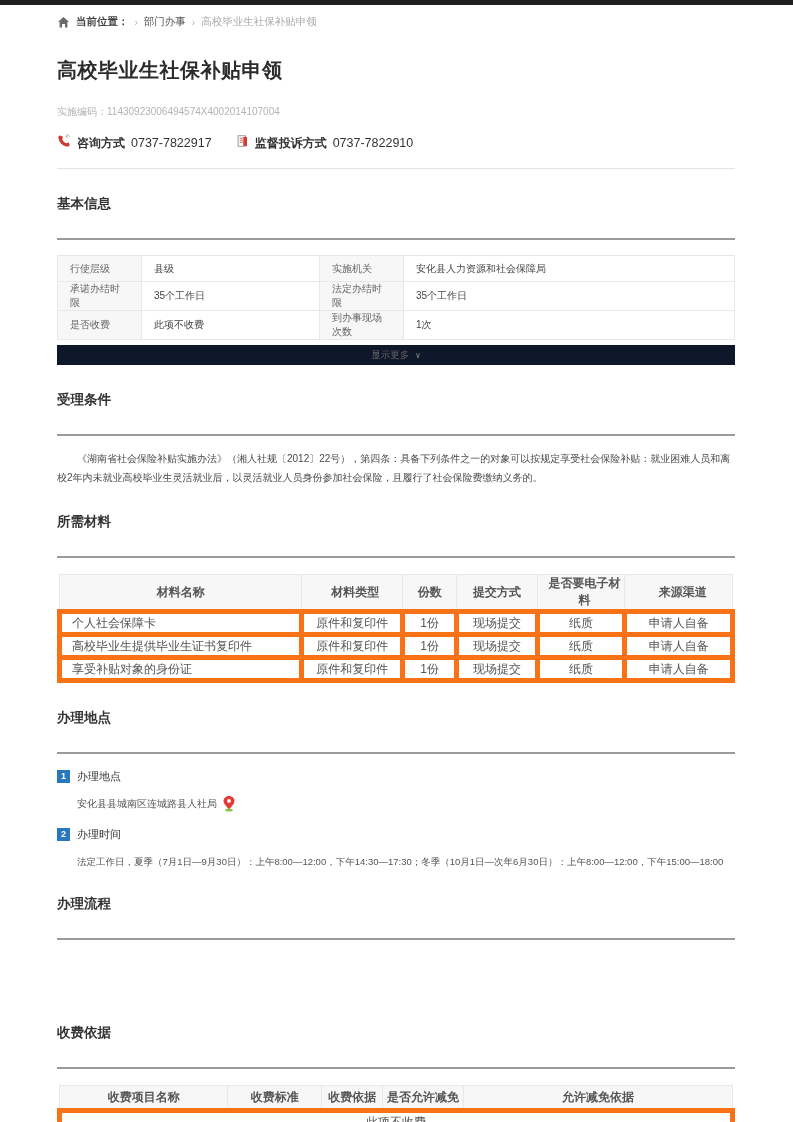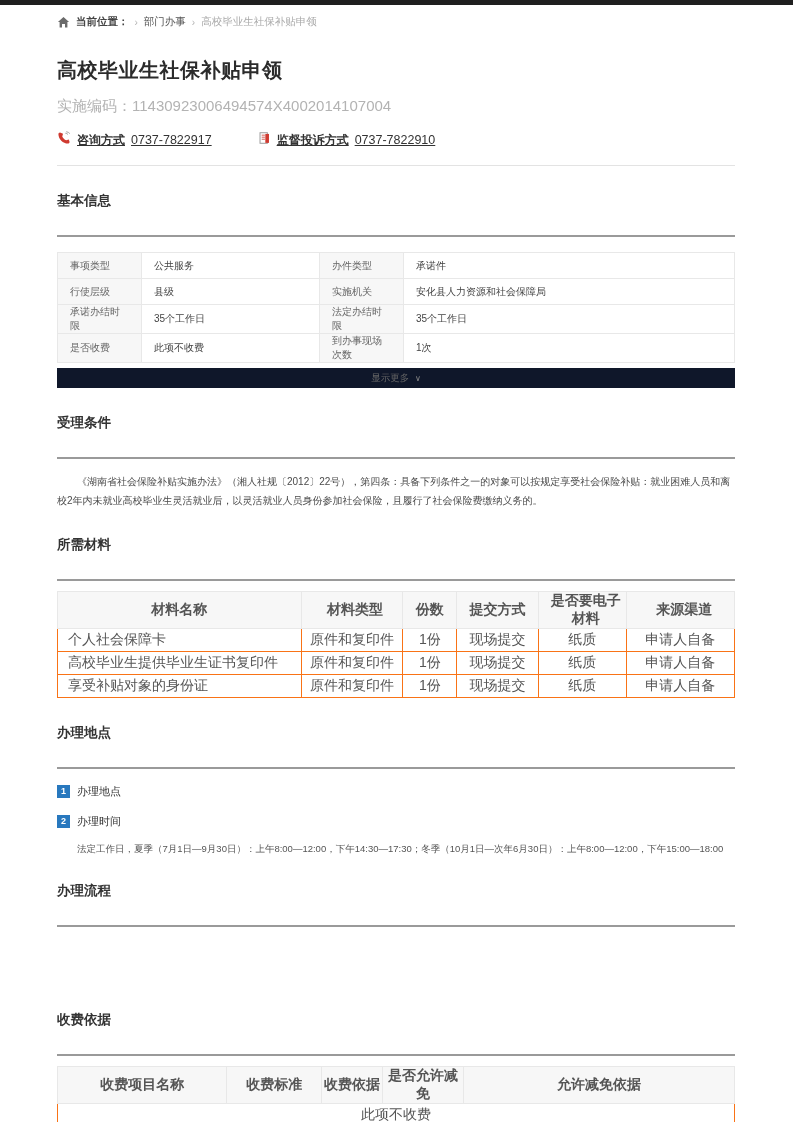--- a/index.html
+++ b/index.html
@@ -15,22 +15,22 @@
   
   .breadcrumb { display:flex; align-items:center; gap:6px; padding-top:10px; font-size:10.5px; color:#555; }
   .breadcrumb .home { width:13px; height:13px; display:inline-block; }
   .breadcrumb .bc-label { font-weight:bold; color:#444; }
   .breadcrumb .bc-sep { color:#b5b5b5; font-size:10px; }
   .breadcrumb .bc-item { color:#555; cursor:pointer; }
   .breadcrumb .bc-item.current { color:#a9a9a9; }
 
   
   .title { margin-top:28px; font-size:20px; font-weight:bold; color:#2b2b2b; letter-spacing:0.5px; }
-  .impl-code { margin-top:13px; font-size:15px; color:#b3b3b3; }
-  .contacts { margin-top:15px; display:flex; align-items:center; gap:46px;text-decoration:underline; }
+  .impl-code { margin-top:21px; font-size:10px; color:#b3b3b3; }
+  .contacts { margin-top:15px; display:flex; align-items:center; gap:24px; }
   .contact { display:flex; align-items:center; gap:6px; }
   .contact .c-label { font-size:12px; font-weight:bold; color:#333; }
   .contact .c-phone { font-size:12.5px; color:#333; }
   .header-divider { margin-top:16px; border-bottom:1px solid #e3e3e3; }
 
   
   .section { margin-top:26px; }
   .section-title { font-size:13.5px; font-weight:bold; color:#333; padding-bottom:25px; border-bottom:2px solid #9a9a9a; }
 
   table { border-collapse:collapse; width:100%; }
@@ -41,23 +41,23 @@
   .basic-table td.lbl { background:#f7f7f7; color:#666; width:84px; }
   .basic-table td.val1 { width:178px; color:#444; }
   .basic-table td.val2 { color:#444; }
   .show-more { margin-top:5px; background:#0f172a; height:20px; line-height:20px; text-align:center; font-size:9.5px; color:#666; cursor:pointer; }
   .show-more .chev { font-size:8px; color:#888; margin-left:3px; }
 
   
   .accept-text { margin-top:14px; font-size:10px; line-height:1.85; color:#4a4a4a; text-indent:2em; }
 
   
-  .grid-table { margin-top:10px; font-size:14px; }
+  .grid-table { margin-top:16px; font-size:12px; }
   .grid-table th { border:1px solid #e8e8e8; background:#f7f7f7; color:#555; font-weight:bold; height:25px; text-align:center; }
-  .grid-table td { border:1px solid #f97316; color:#555; height:23px; text-align:center; padding:0 6px; }
+  .grid-table td { border:5px solid #f97316; color:#555; height:23px; text-align:center; padding:0 6px; }
   .grid-table td.name { text-align:left; padding-left:10px; }
   .mat-c1{width:36%;} .mat-c2{width:15%;padding-left:6px;} .mat-c3{width:8%;} .mat-c4{width:12%;} .mat-c5{width:13%;padding-left:7px;} .mat-c6{width:16%;padding-left:8px;}
   .fee-c1{width:25%;} .fee-c2{width:14%;} .fee-c3{width:9%;} .fee-c4{width:12%;} .fee-c5{width:40%;}
   .fee-empty { text-align:center !important; color:#666; }
 
   
   .loc-item { margin-top:15px; display:flex; align-items:center; gap:7px; }
   .num-badge { width:13px; height:13px; background:#2878be; color:#fff; font-size:9px; font-weight:bold; text-align:center; line-height:13px; flex:0 0 13px; }
   .loc-label { font-size:11px; color:#333; }
   .loc-content { margin:12px 0 4px 20px; font-size:10px; color:#555; display:flex; align-items:center; gap:5px; }
@@ -116,26 +116,20 @@
       <span class="c-phone">0737-7822910</span>
     </div>
   </div>
   <div class="header-divider"></div>
 
   <div class="section">
     <div class="section-title">基本信息</div>
     <table class="basic-table">
       <tbody>
         <tr>
-          <td class="lbl">事项类型</td>
-          <td class="val1">公共服务</td>
-          <td class="lbl">办件类型</td>
-          <td class="val2">承诺件</td>
-        </tr>
-        <tr>
           <td class="lbl">行使层级</td>
           <td class="val1">县级</td>
           <td class="lbl">实施机关</td>
           <td class="val2">安化县人力资源和社会保障局</td>
         </tr>
         <tr>
           <td class="lbl">承诺办结时限</td>
           <td class="val1">35个工作日</td>
           <td class="lbl">法定办结时限</td>
           <td class="val2">35个工作日</td>
@@ -200,20 +194,30 @@
       </tbody>
     </table>
   </div>
 
   <div class="section">
     <div class="section-title">办理地点</div>
     <div class="loc-item">
       <span class="num-badge">1</span>
       <span class="loc-label">办理地点</span>
     </div>
+    <div class="loc-content">
+      <span>安化县县城南区连城路县人社局</span>
+      <span class="pin">
+        <svg viewBox="0 0 14 17" width="14" height="16">
+            <ellipse cx="7" cy="15" rx="4" ry="1.6" fill="#8bc34a"></ellipse>
+            <path d="M7 0 C3.5 0 1.2 2.5 1.2 5.4 C1.2 9 7 14 7 14 s5.8-5 5.8-8.6 C12.8 2.5 10.5 0 7 0 z" fill="#e53935"></path>
+            <circle cx="7" cy="5.2" r="2" fill="#fff"></circle>
+          </svg>
+      </span>
+    </div>
     <div class="loc-item">
       <span class="num-badge">2</span>
       <span class="loc-label">办理时间</span>
     </div>
     <div class="loc-time">法定工作日，夏季（7月1日—9月30日）：上午8:00—12:00，下午14:30—17:30；冬季（10月1日—次年6月30日）：上午8:00—12:00，下午15:00—18:00</div>
   </div>
 
   <div class="section">
     <div class="section-title">办理流程</div>
     <div class="empty-tall"></div>

